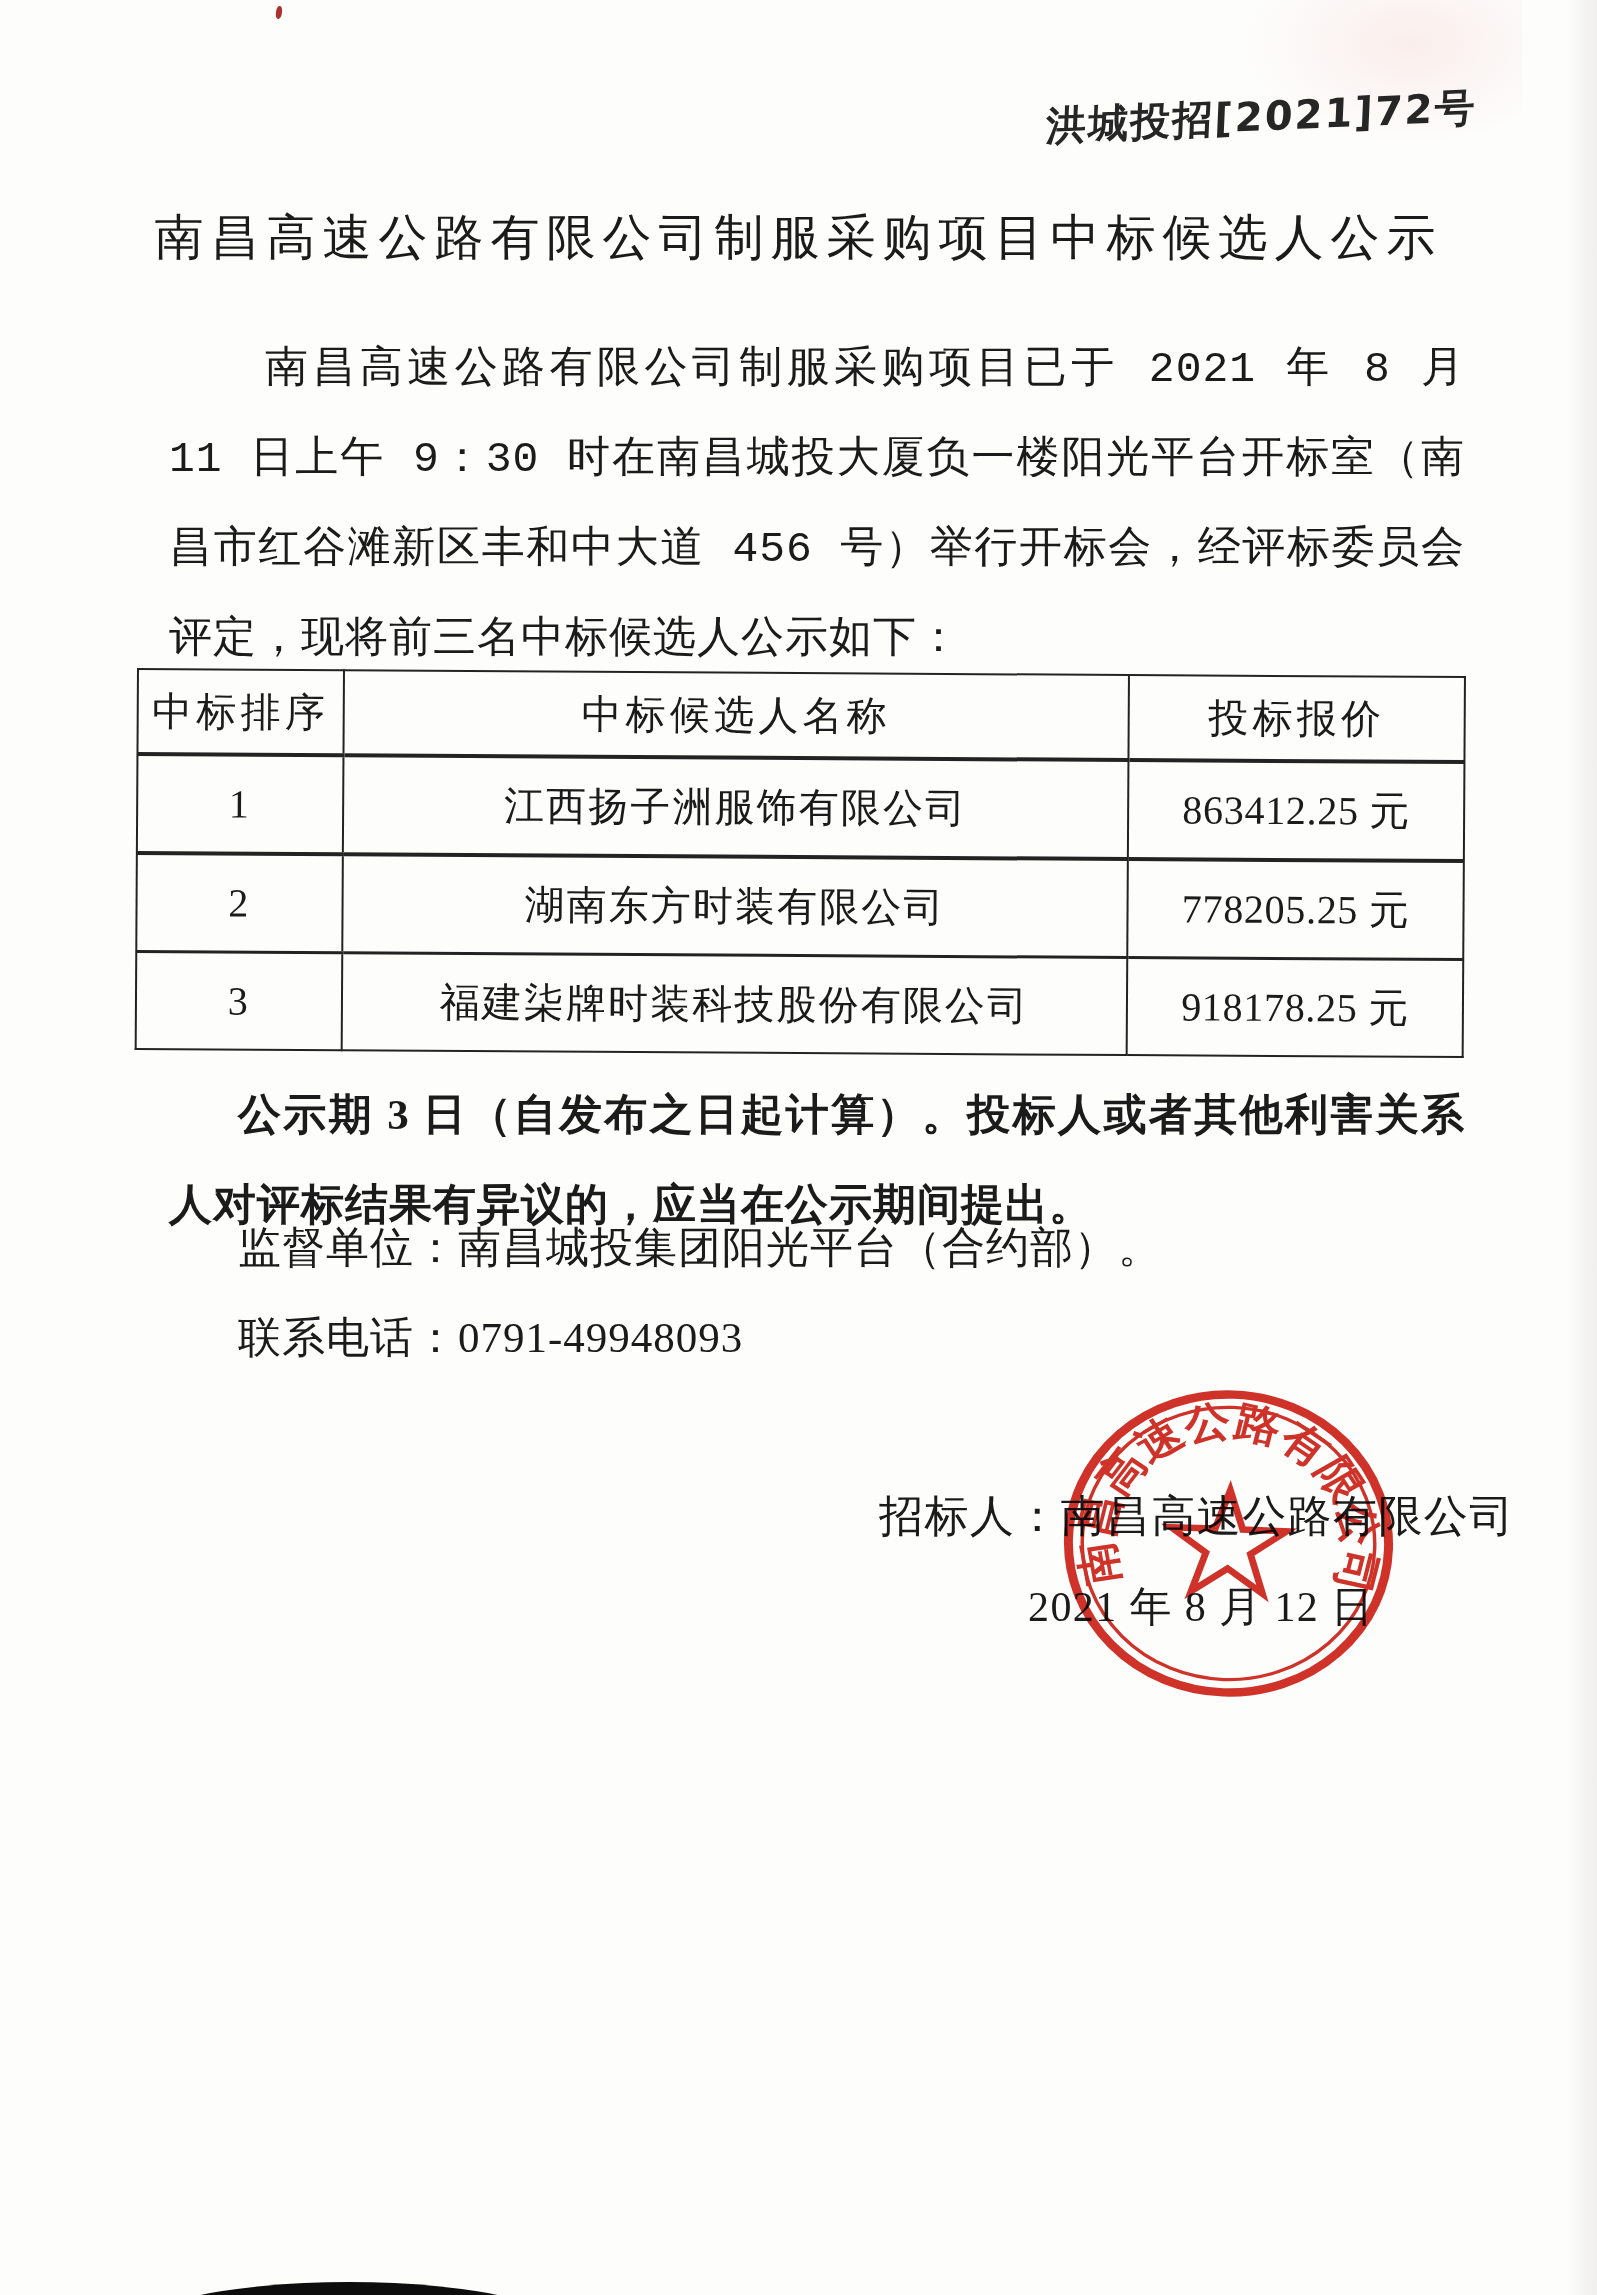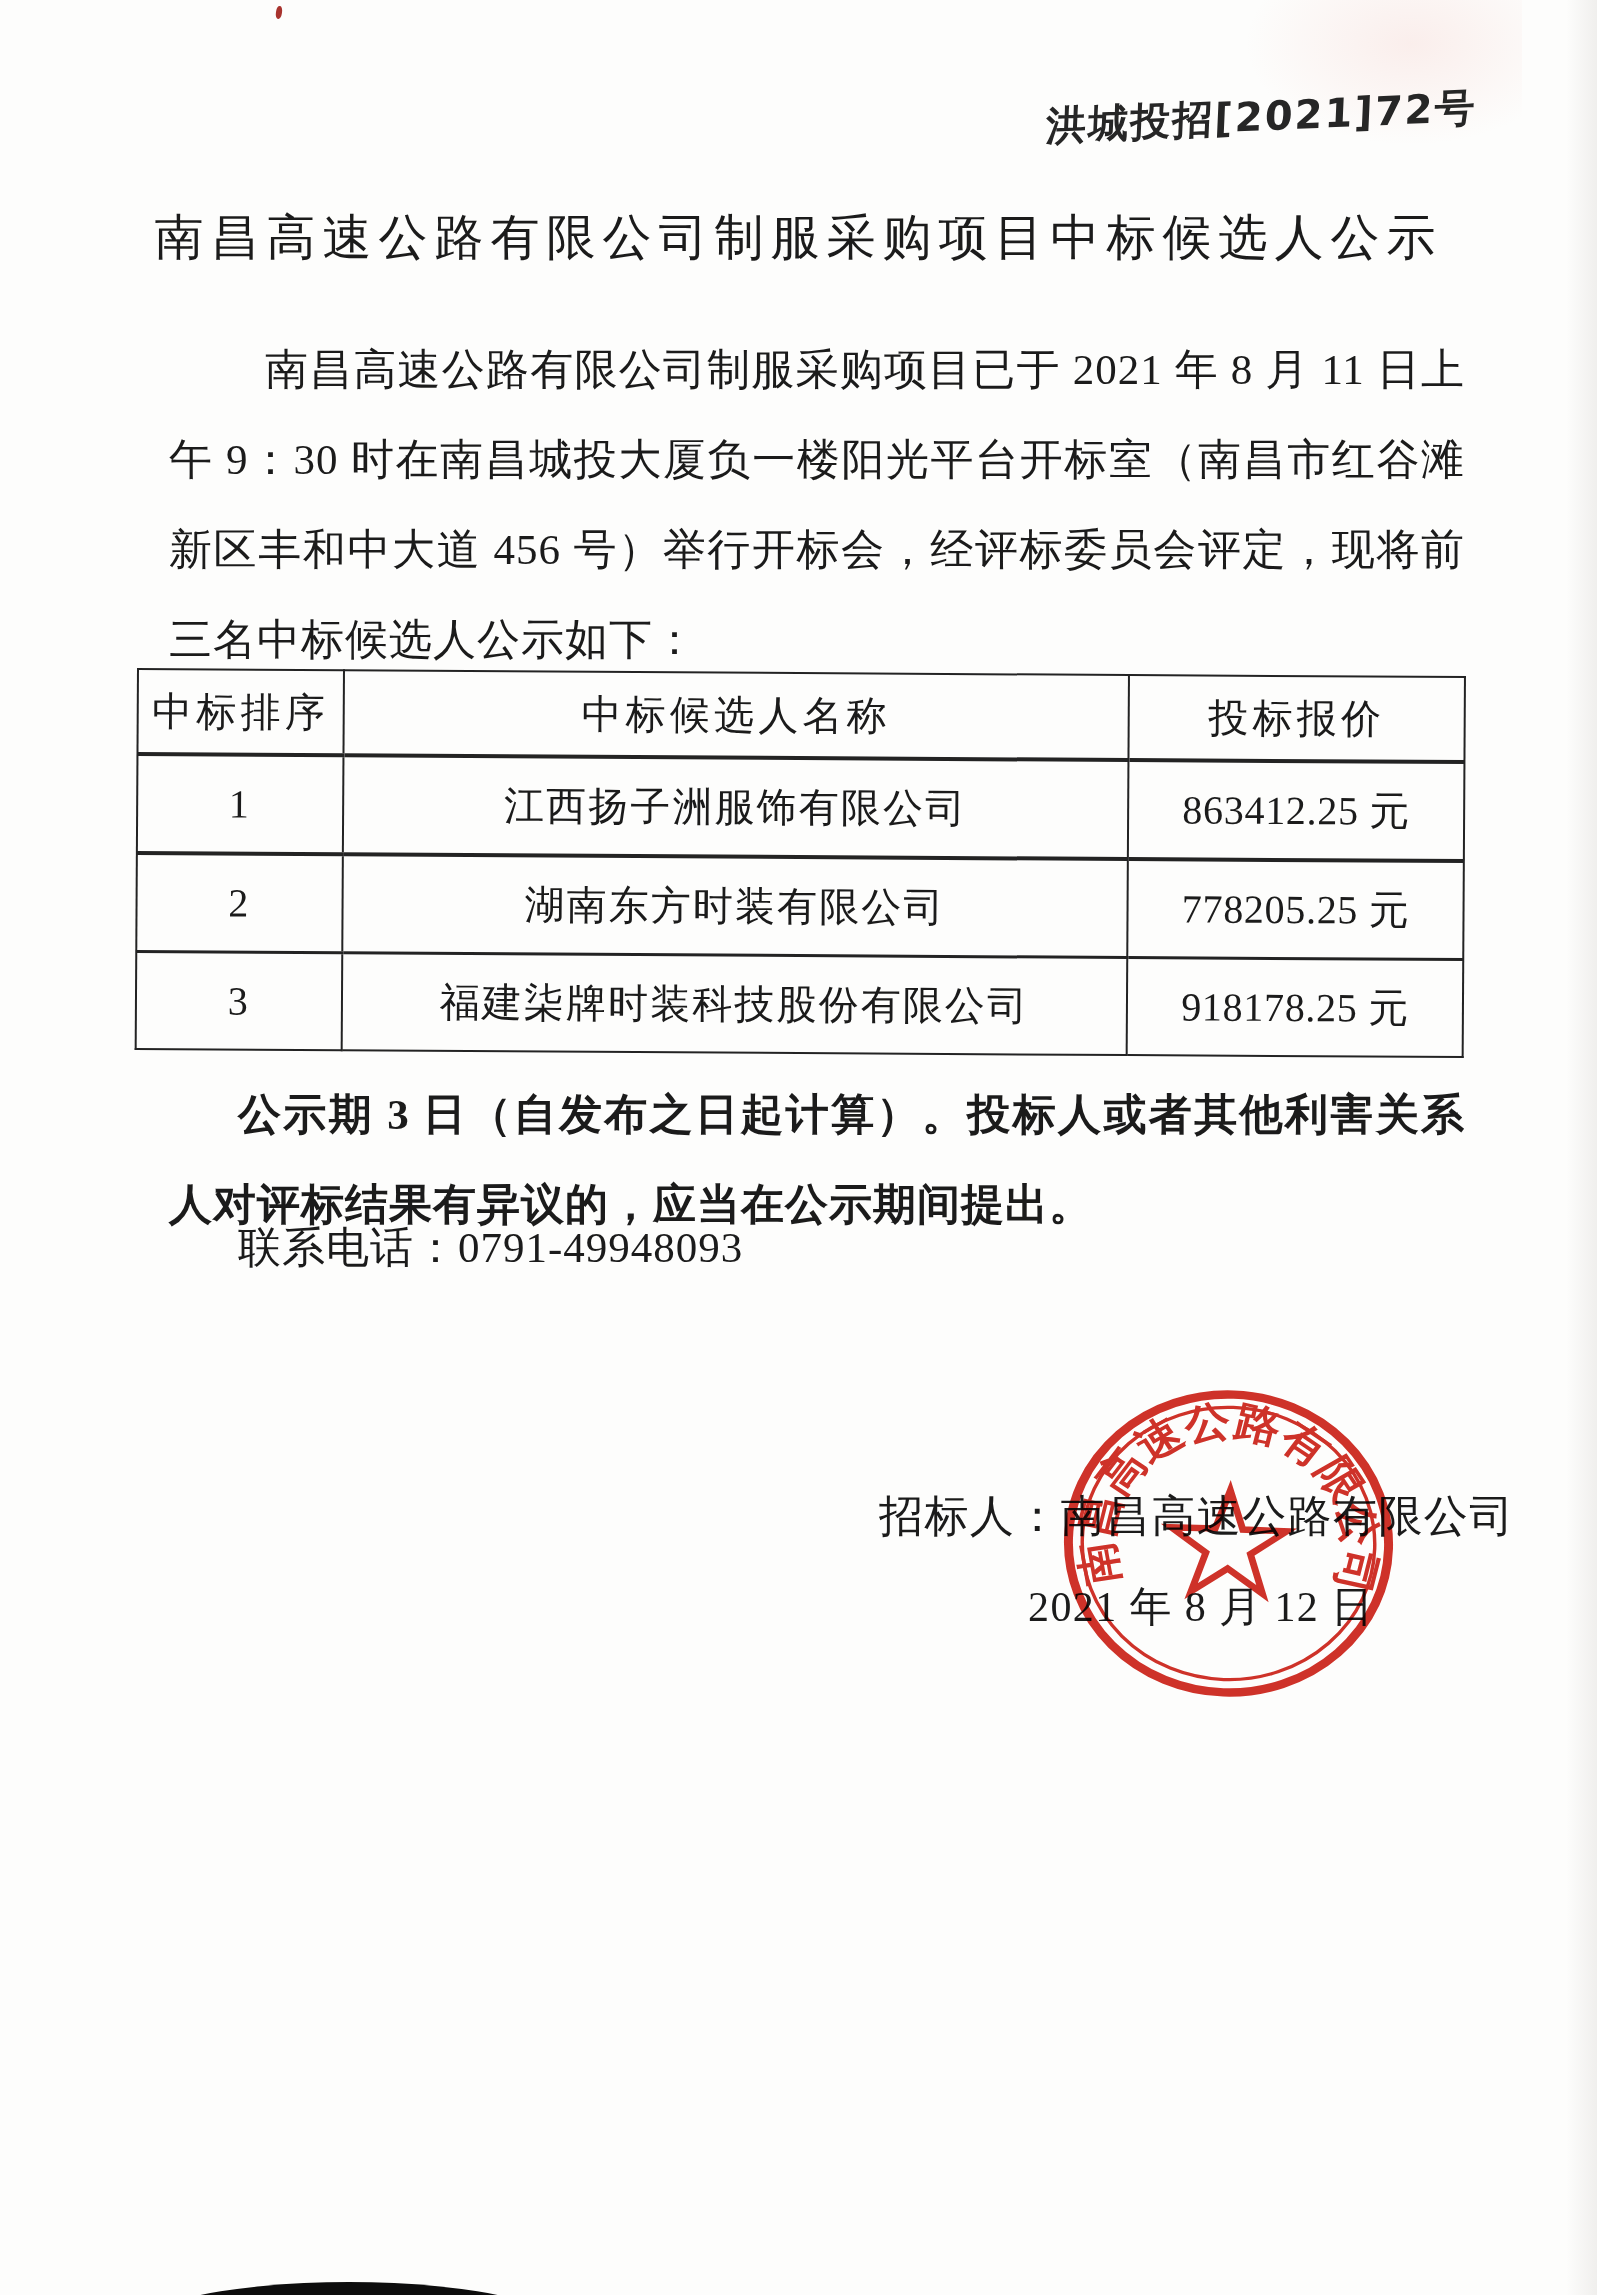--- a/index.html
+++ b/index.html
@@ -36,21 +36,21 @@
     position:absolute; left:97px; top:158px; width:1403px;
     text-align:center; font-size:49px; letter-spacing:7px; font-weight:normal;
     white-space:nowrap;
     margin-top:47px;
   }
 
   .body-text {
     position:absolute; font-size:43px; line-height:90px; letter-spacing:1px;
     text-align:justify; text-justify:inter-ideograph;
   }
-  .para1 { left:169px; top:325px; width:1296px; text-indent:96px; }
+  .para1 { left:169px; top:325px; width:1296px; text-indent:96px;font-family:Liberation Mono, monospace; }
   .para2 { left:169px; top:1070px; width:1296px; text-indent:69px;font-weight:bold; }
 
   .info-lines { position:absolute; left:169px; top:1203px; width:1296px;
                 font-size:43px; line-height:90px; letter-spacing:1px; }
   .info-lines > div { padding-left:69px; }
 
   .tenderer { position:absolute; left:838px; top:1472px; font-size:44px;
               letter-spacing:1.4px; line-height:90px; white-space:nowrap;margin-left:41px; }
   .date-line { position:absolute; left:1028px; top:1562px; font-size:42px;
               letter-spacing:1.4px; line-height:90px; white-space:nowrap; }
@@ -126,20 +126,21 @@
         <td class="rank-cell">3</td>
         <td class="company-cell">福建柒牌时装科技股份有限公司</td>
         <td class="price-cell">918178.25 元</td>
       </tr>
     </tbody>
   </table>
 
   <div class="body-text para2">公示期 3 日（自发布之日起计算）。投标人或者其他利害关系人对评标结果有异议的，应当在公示期间提出。</div>
 
   <div class="info-lines">
+    <div>监督单位：南昌城投集团阳光平台（合约部）。</div>
     <div>联系电话：0791-49948093</div>
   </div>
 
   <div class="tenderer">招标人：南昌高速公路有限公司</div>
   <div class="date-line">2021 年 8 月 12 日</div>
 
   <svg class="seal" width="345" height="321" viewBox="0 0 500 500" preserveAspectRatio="none">
     <circle cx="250" cy="250" r="232" fill="none" stroke-width="13" stroke="#cd2218"></circle>
     <circle cx="250" cy="250" r="212" fill="none" stroke-width="5" stroke="#cd2218"></circle>
     <path id="sealArc" d="M 97.7 321 A 168 168 0 1 1 402.3 321" fill="none"></path>

